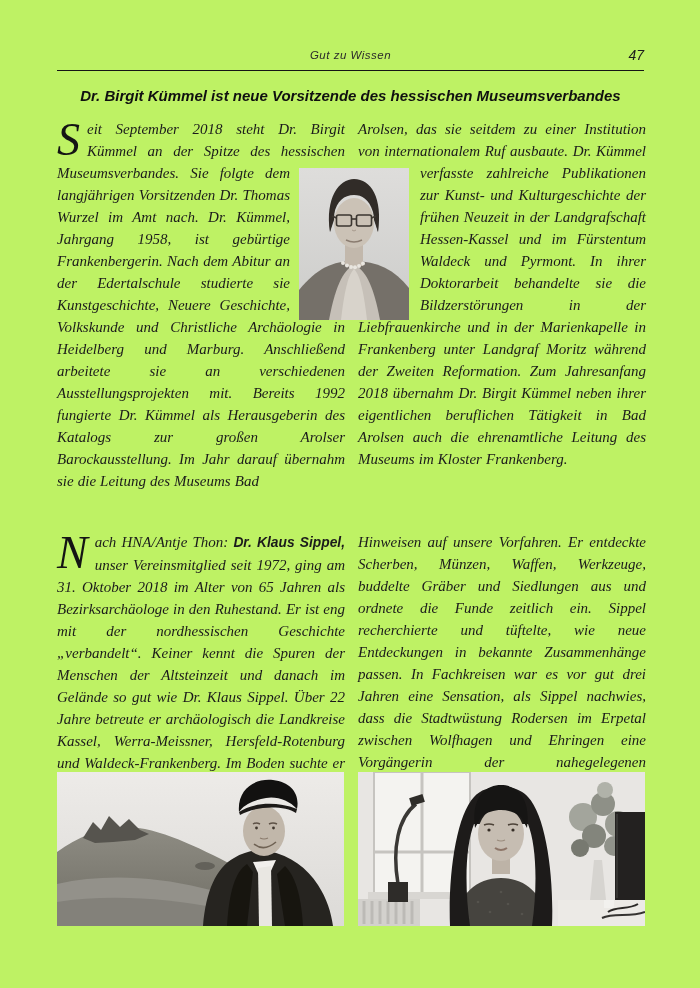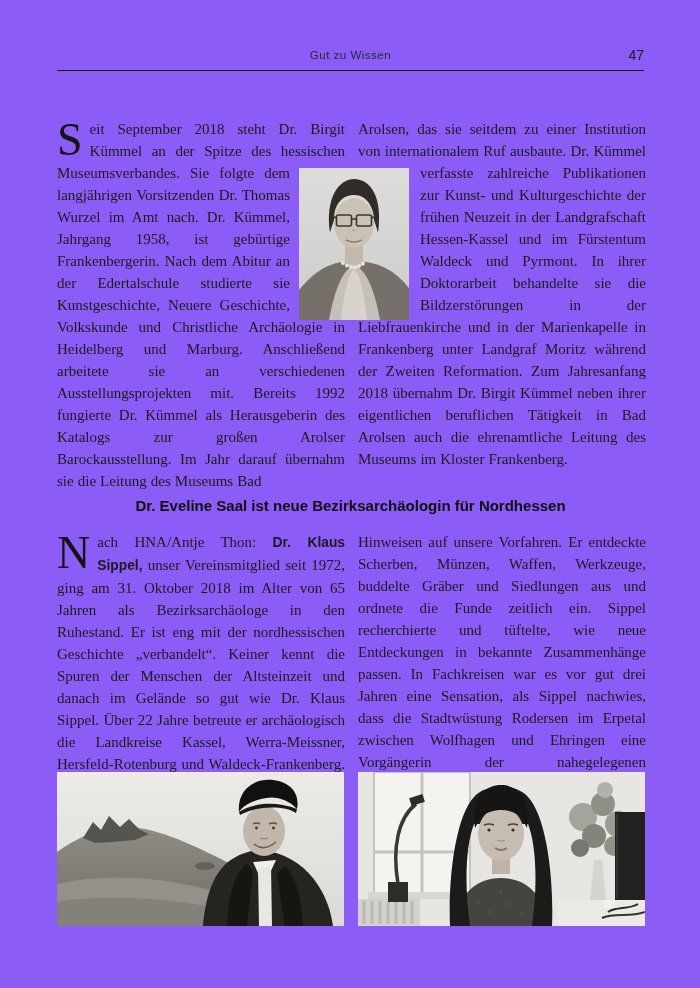--- a/index.html
+++ b/index.html
@@ -1,18 +1,18 @@
 <!DOCTYPE html>
 <html lang="de"><head>
 <meta charset="utf-8">
 <style>
   html,body{margin:0;padding:0;background:#ffffff;}
   .page{
-    position:relative;width:700px;height:988px;background:#8b5cf6;
-    font-family:"Liberation Serif", serif;color:#1b1b1b;overflow:hidden;
+    position:relative;width:700px;height:988px;background:#bef264;
+    font-family:"Liberation Serif", serif;color:#1b1b1b;overflow:hidden;font-style:italic;
   }
   
   .running-head{
     position:absolute;top:49px;left:57px;width:587px;text-align:center;
     font-family:"Liberation Sans", sans-serif;font-size:11.5px;letter-spacing:.5px;color:#2b2b2b;
   }
   .page-number{
     position:absolute;top:47px;right:56px;
     font-family:"Liberation Sans", sans-serif;font-size:14px;color:#1b1b1b;
   }
@@ -47,20 +47,21 @@
 </style>
 </head>
 <body>
 
 <div class="page">
 
   <div class="running-head">Gut zu Wissen</div>
   <div class="page-number">47</div>
   <div class="head-rule"></div>
 
+  <div id="title-1" class="article-title">Dr. Birgit Kümmel ist neue Vorsitzende des hessischen Museumsverbandes</div>
 
   <div id="article-1-cols" class="cols">
     <div class="col">
       <div class="spacer-right"></div>
       <span class="dropcap">S</span><span>eit September 2018 steht Dr. Birgit Kümmel an der Spitze des hessischen Museumsverbandes. Sie folgte dem langjährigen Vorsitzenden Dr. Thomas Wurzel im Amt nach. Dr. Kümmel, Jahrgang 1958, ist gebürtige Frankenbergerin. Nach dem Abitur an der Edertalschule studierte sie Kunstgeschichte, Neuere Geschichte, Volkskunde und Christliche Archäologie in Heidelberg und Marburg. Anschließend arbeitete sie an verschiedenen Ausstellungsprojekten mit. Bereits 1992 fungierte Dr. Kümmel als Herausgeberin des Katalogs zur großen Arolser Barockausstellung. Im Jahr darauf übernahm sie die Leitung des Museums Bad</span>
     </div>
     <div class="col">
       <div class="spacer-left"></div>
       <span>Arolsen, das sie seitdem zu einer Institution von internationalem Ruf ausbaute. Dr. Kümmel verfasste zahlreiche Publikationen zur Kunst- und Kulturgeschichte der frühen Neuzeit in der Landgrafschaft Hessen-Kassel und im Fürstentum Waldeck und Pyrmont. In ihrer Doktorarbeit behandelte sie die Bildzerstörungen in der Liebfrauenkirche und in der Marienkapelle in Frankenberg unter Landgraf Moritz während der Zweiten Reformation. Zum Jahresanfang 2018 übernahm Dr. Birgit Kümmel neben ihrer eigentlichen beruflichen Tätigkeit in Bad Arolsen auch die ehrenamtliche Leitung des Museums im Kloster Frankenberg.</span>
     </div>
@@ -104,21 +105,20 @@
         <path d="M52.5,51 L57.5,51"></path>
         <path d="M37.5,50 L33,48"></path>
           <path d="M72.5,50 L77,48"></path>
       </g>
 
       <path d="M47,72 Q55,76 63,72" fill="none" stroke="#8a7c70" stroke-width="1.4"></path>
       <path d="M53,62 Q55,64 57,62" fill="none" stroke="#a79a8d" stroke-width="1"></path>
     </svg>
   </div>
 
-  <div id="title-2" class="article-title">Dr. Eveline Saal ist neue Bezirksarchäologin für Nordhessen</div>
 
   <div id="article-2-cols" class="cols">
     <div class="col">
       <span class="dropcap">N</span><span>ach HNA/Antje Thon: </span><span class="lead-bold">Dr. Klaus Sippel,</span><span> unser Vereinsmitglied seit 1972, ging am 31. Oktober 2018 im Alter von 65 Jahren als Bezirksarchäologe in den Ruhestand. Er ist eng mit der nordhessischen Geschichte „verbandelt“. Keiner kennt die Spuren der Menschen der Altsteinzeit und danach im Gelände so gut wie Dr. Klaus Sippel. Über 22 Jahre betreute er archäologisch die Landkreise Kassel, Werra-Meissner, Hersfeld-Rotenburg und Waldeck-Frankenberg. Im Boden suchte er nach</span>
     </div>
     <div class="col">
       <span>Hinweisen auf unsere Vorfahren. Er entdeckte Scherben, Münzen, Waffen, Werkzeuge, buddelte Gräber und Siedlungen aus und ordnete die Funde zeitlich ein. Sippel recherchierte und tüftelte, wie neue Entdeckungen in bekannte Zusammenhänge passen. In Fachkreisen war es vor gut drei Jahren eine Sensation, als Sippel nachwies, dass die Stadtwüstung Rodersen im Erpetal zwischen Wolfhagen und Ehringen eine Vorgängerin der nahegelegenen mittelalterlichen Wüstung Landsberg war.</span>
     </div>
   </div>
 

